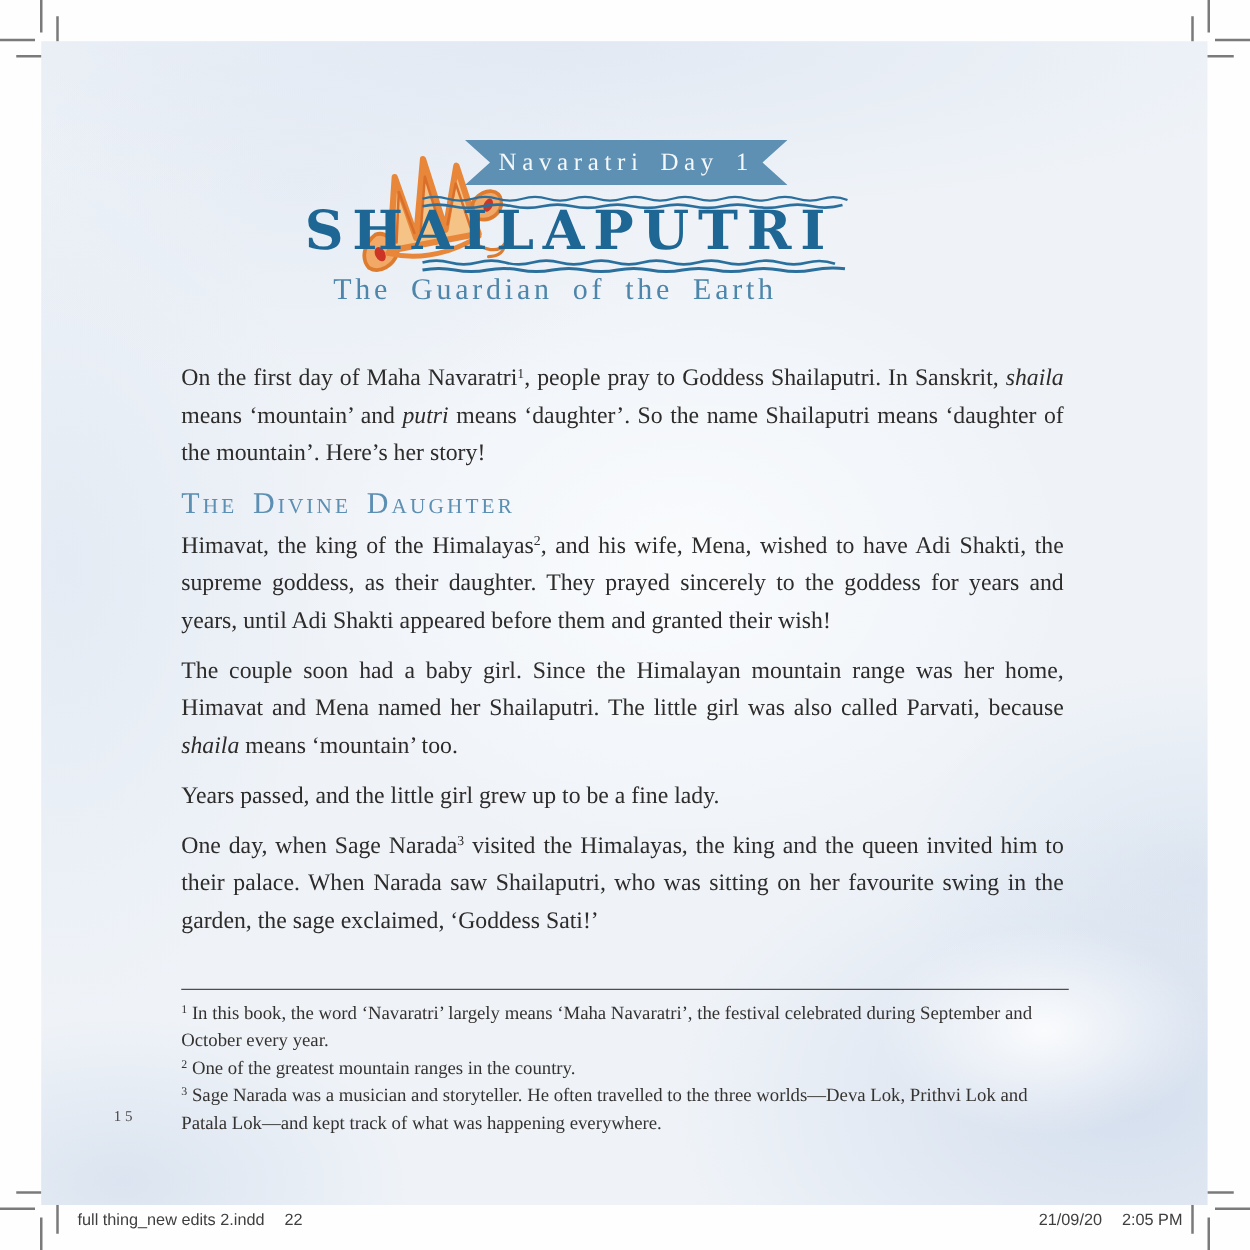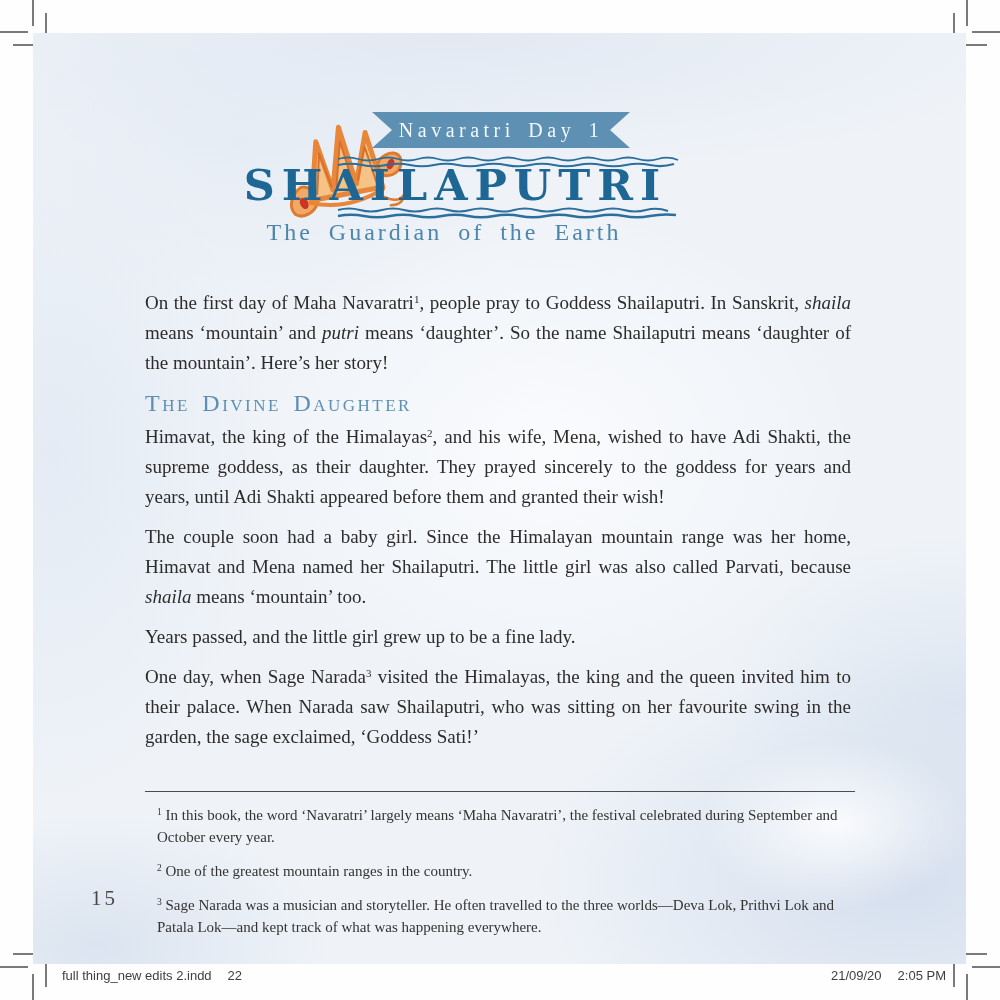--- a/index.html
+++ b/index.html
@@ -52,24 +52,24 @@
   .main p{margin:0 4px 10px 0;text-align:justify;}
   .main sup{font-size:11px;line-height:0;vertical-align:6px;}
   .section-heading{
     margin:12px 0 6px 0;font-variant:small-caps;font-weight:400;
     font-size:24px;line-height:26px;letter-spacing:2.5px;word-spacing:4px;
     color:var(--heading-blue,#5d8fb3);
   }
   
   .footnotes{position:absolute;left:112px;top:758px;width:710px;color:#353331;}
   .footnote-rule{height:0;border-top:1.5px solid #4d4d4d;margin:0 0 8px 0;}
-  .footnotes p{margin:12px;font-size:15px;line-height:22px;text-align:left;}
+  .footnotes p{margin:0;font-size:15px;line-height:22px;text-align:left;}
   .footnotes sup{font-size:9.5px;line-height:0;vertical-align:5px;}
   .page-number{
-    position:absolute;left:58px;top:853px;font-size:21px;letter-spacing:3px;color:#474747;
+    position:absolute;left:58px;top:853px;font-size:12px;letter-spacing:3px;color:#474747;
   }
   
   .slug{
     position:absolute;top:968px;width:1000px;height:20px;left:0;
     font-family:"Liberation Sans",sans-serif;font-size:13px;color:#3e3e3e;text-align:right;
   }
   .slug .left{position:absolute;left:62px;top:0;}
   .slug .right{position:absolute;right:54px;top:0;}
   .slug .gap{display:inline-block;width:16px;}
 </style>

